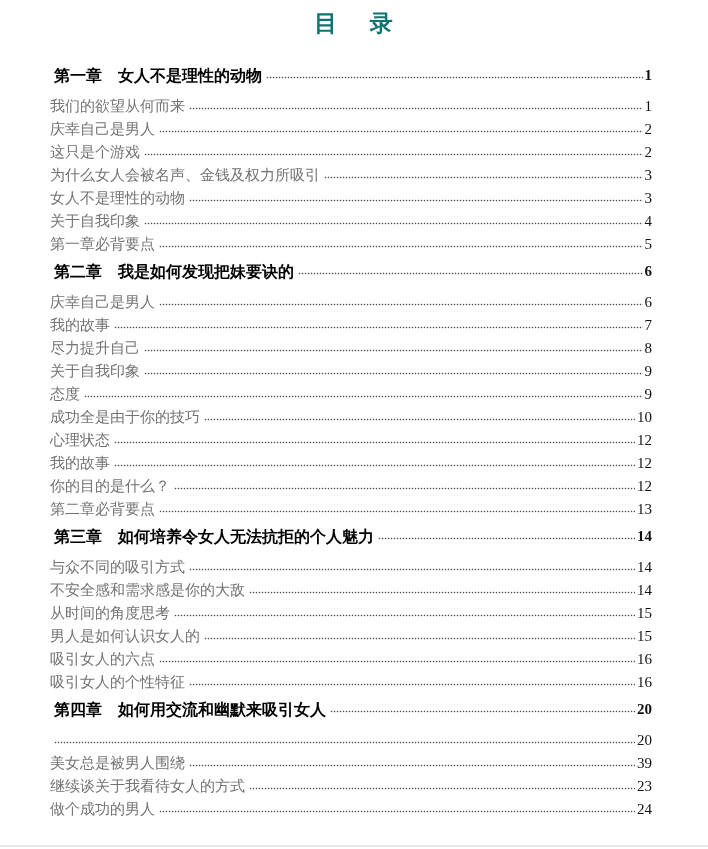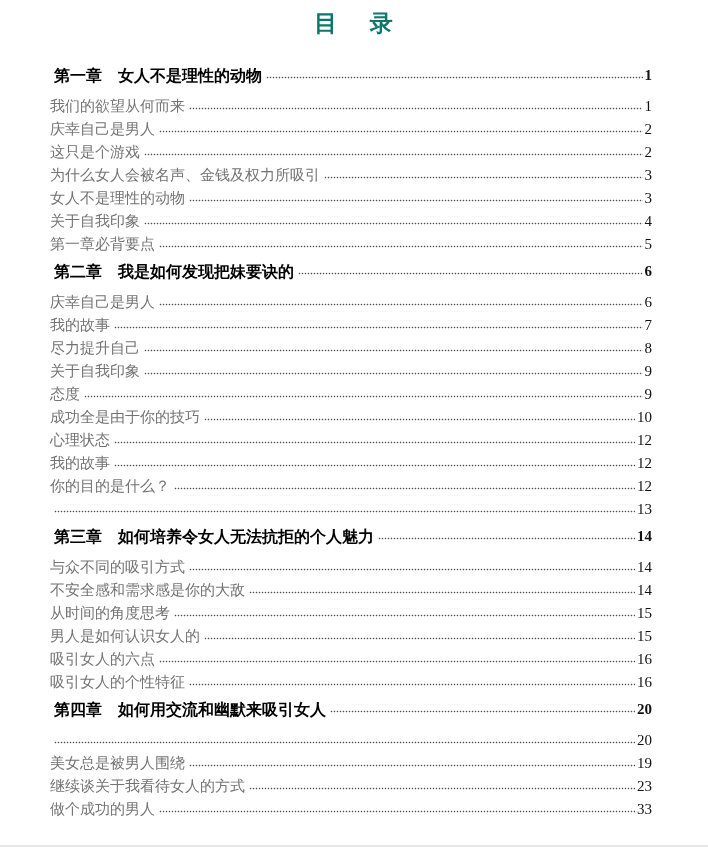--- a/index.html
+++ b/index.html
@@ -171,20 +171,21 @@
         <span class="item-label">我的故事</span>
         <span class="leader"></span>
         <span class="page-num">12</span>
       </div>
       <div class="row item-row">
         <span class="item-label">你的目的是什么？</span>
         <span class="leader"></span>
         <span class="page-num">12</span>
       </div>
       <div class="row item-row">
+        <span class="item-label">第二章必背要点</span>
         <span class="leader"></span>
         <span class="page-num">13</span>
       </div>
       <div class="row chapter-row">
         <span class="chapter-num">第三章</span>
         <span class="chapter-title">如何培养令女人无法抗拒的个人魅力</span>
         <span class="leader"></span>
         <span class="page-num">14</span>
       </div>
       <div class="row item-row">
@@ -223,27 +224,27 @@
         <span class="leader"></span>
         <span class="page-num">20</span>
       </div>
       <div class="row item-row">
         <span class="leader"></span>
         <span class="page-num">20</span>
       </div>
       <div class="row item-row">
         <span class="item-label">美女总是被男人围绕</span>
         <span class="leader"></span>
-        <span class="page-num">19</span>
+        <span class="page-num">39</span>
       </div>
       <div class="row item-row">
         <span class="item-label">继续谈关于我看待女人的方式</span>
         <span class="leader"></span>
         <span class="page-num">23</span>
       </div>
       <div class="row item-row">
         <span class="item-label">做个成功的男人</span>
         <span class="leader"></span>
-        <span class="page-num">33</span>
+        <span class="page-num">24</span>
       </div>
     </div>
   <div class="bottom-edge"></div>
 </div>
 
 </body></html>

